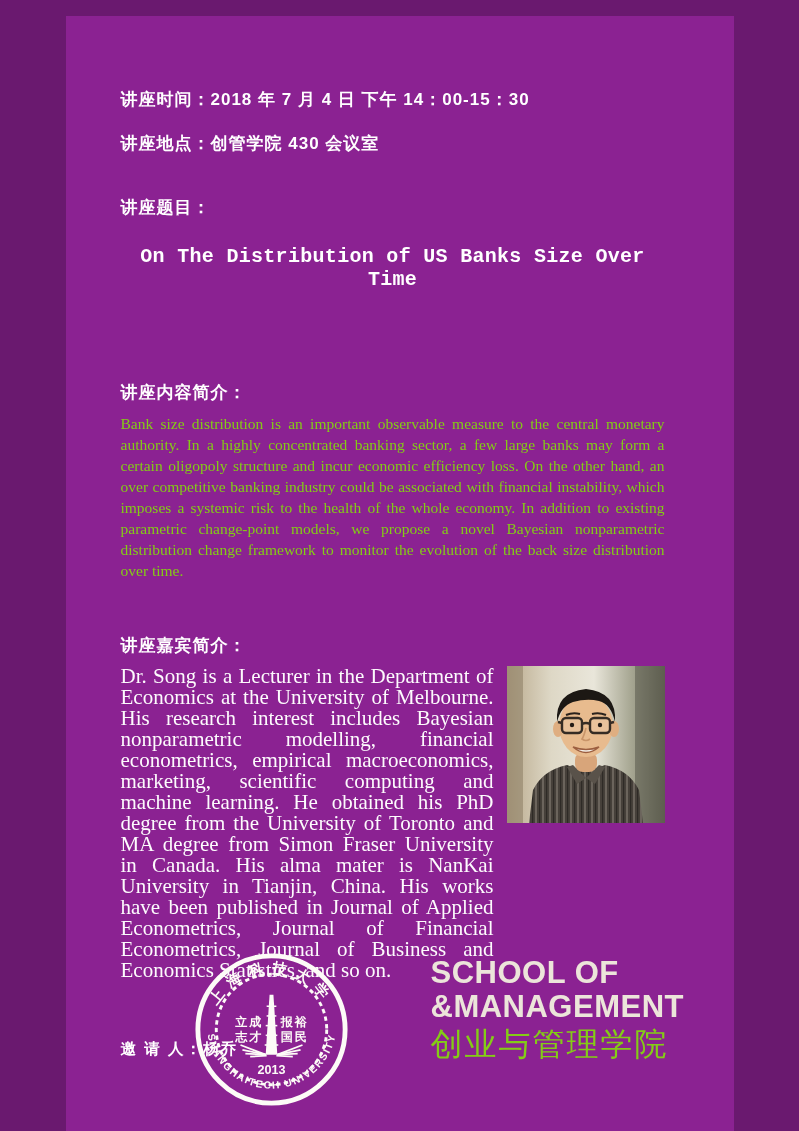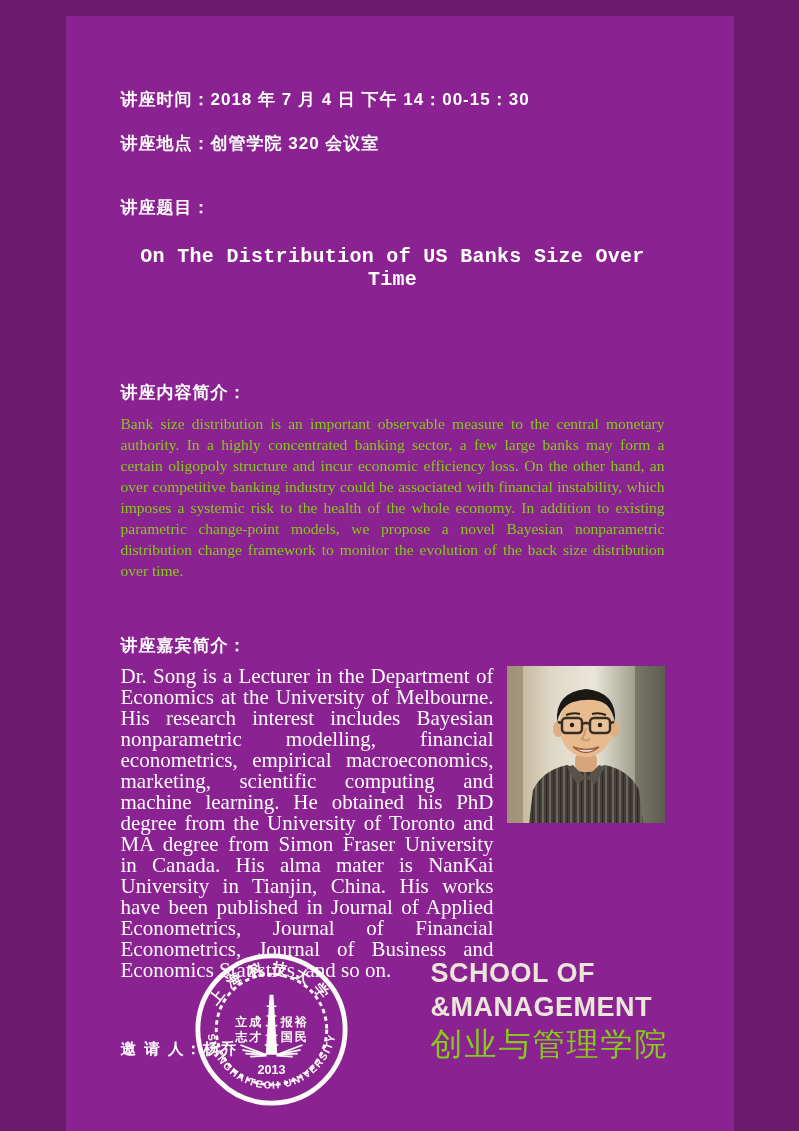--- a/index.html
+++ b/index.html
@@ -81,21 +81,21 @@
   .logo-wrap{
     position:absolute; left:128px; top:6px;
     width:155px; height:155px;
   }
   .school-block{
     position:absolute; left:365px; top:10px;
     color:#ece5da;
   }
   .school-line{
     font-weight:bold;
-    font-size:27px;
+    font-size:31px;
     line-height:34px;
     letter-spacing:0.5px;
     font-family:"Liberation Sans","DejaVu Sans",sans-serif;
   }
   .school-cn{
     font-size:32px;
     line-height:40px;
     letter-spacing:2px;
     font-weight:normal;
     color:#84cc16;
@@ -106,21 +106,21 @@
     background:#3c0a41;
   }
 </style>
 </head>
 <body>
 
 <div class="page">
   <div class="content">
 
     <div class="cn-head meta-line">讲座时间：2018 年 7 月 4 日  下午 14：00-15：30</div>
-    <div class="cn-head meta-line">讲座地点：创管学院 320 会议室</div>
+    <div class="cn-head meta-line">讲座地点：创管学院 430 会议室</div>
 
     <div class="cn-head topic-head">讲座题目：</div>
     <div class="talk-title">On The Distribution of US Banks Size Over Time</div>
 
     <div class="cn-head abstract-head">讲座内容简介：</div>
     <div class="para">Bank size distribution is an important observable measure to the central monetary authority. In a highly concentrated banking sector, a few large banks may form a certain oligopoly structure and incur economic efficiency loss. On the other hand, an over competitive banking industry could be associated with financial instability, which imposes a systemic risk to the health of the whole economy. In addition to existing parametric change-point models, we propose a novel Bayesian nonparametric distribution change framework to monitor the evolution of the back size distribution over time.</div>
 
     <div class="cn-head speaker-head">讲座嘉宾简介：</div>
     <div class="speaker-row">
       <div class="speaker-bio">Dr. Song is a Lecturer in the Department of Economics at the University of Melbourne. His research interest includes Bayesian nonparametric modelling, financial econometrics, empirical macroeconomics, marketing, scientific computing and machine learning. He obtained his PhD degree from the University of Toronto and MA degree from Simon Fraser University in Canada. His alma mater is NanKai University in Tianjin, China. His works have been published in Journal of Applied Econometrics, Journal of Financial Econometrics, Journal of Business and Economics Statistics, and so on.</div>

